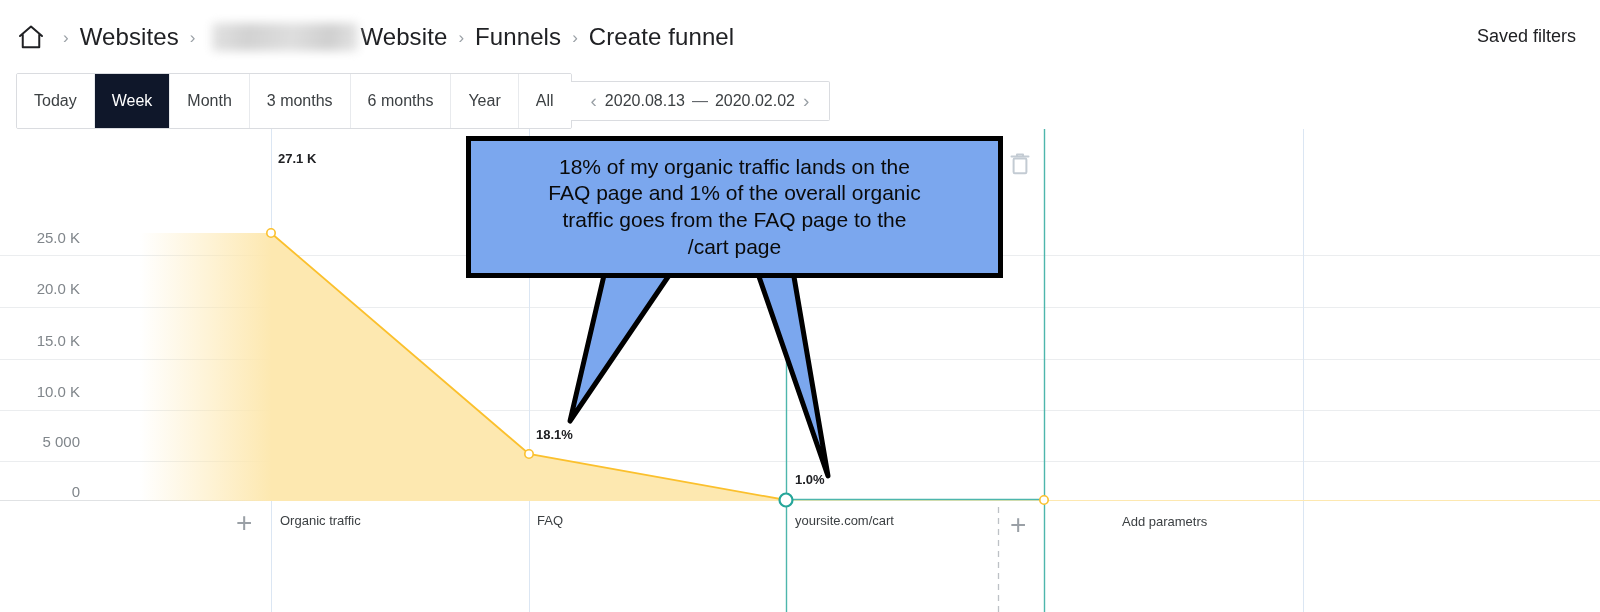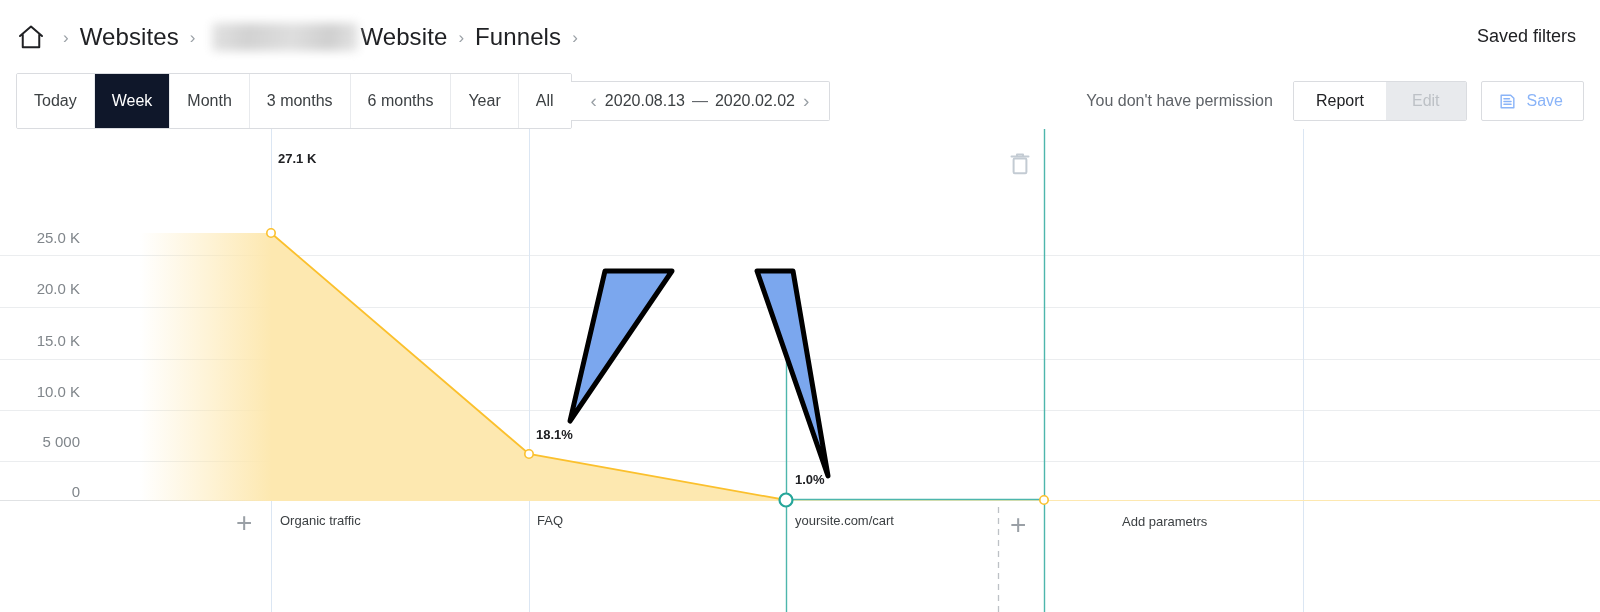--- a/index.html
+++ b/index.html
@@ -147,20 +147,21 @@
     </svg>
   </span>
   <span class="crumb-sep">›</span>
   <span class="crumb">Websites</span>
   <span class="crumb-sep">›</span>
   <span class="crumb-redacted"></span>
   <span class="crumb">Website</span>
   <span class="crumb-sep">›</span>
   <span class="crumb">Funnels</span>
   <span class="crumb-sep">›</span>
+  <span class="crumb">Create funnel</span>
   <span class="saved-filters">Saved filters</span>
 </div>
 
 <div class="toolbar">
 
   <div class="range-group">
     <div class="range-btn">Today</div>
     <div class="range-btn active">Week</div>
     <div class="range-btn">Month</div>
     <div class="range-btn">3 months</div>
@@ -170,36 +171,20 @@
   </div>
 
   <div class="date-nav">
     <span class="date-arrow">‹</span>
     <span class="date-text">2020.08.13</span>
     <span class="date-text date-dash">—</span>
     <span class="date-text">2020.02.02</span>
     <span class="date-arrow">›</span>
   </div>
 
-  <div class="toolbar-right">
-    <span class="permission-note">You don't have permission</span>
-    <div class="btn-group">
-      <div class="btn-report">Report</div>
-      <div class="btn-edit">Edit</div>
-    </div>
-    <div class="btn-save">
-      <span>
-        <svg class="save-icon" viewBox="0 0 24 24" fill="none" stroke="#8ab4f8" stroke-width="1.8">
-          <path d="M4 4 h12 l4 4 v12 H4 Z" stroke-linejoin="round"></path>
-          <path d="M7.5 8.5 h7 M7.5 12 h9 M7.5 15.5 h9" stroke-linecap="round"></path>
-        </svg>
-      </span>
-      <span>Save</span>
-    </div>
-  </div>
 </div>
 
 <div class="chart-area">
 
   <svg class="chart-svg" width="1600" height="483">
     <defs>
       <linearGradient id="fadeLeft" x1="0" y1="0" x2="1" y2="0">
         <stop offset="0%" stop-color="#fde8b0" stop-opacity="0"></stop>
         <stop offset="100%" stop-color="#fde8b0" stop-opacity="1"></stop>
       </linearGradient>
@@ -286,13 +271,19 @@
     </svg>
   </div>
 
   <svg class="callout-wrap" width="1600" height="483">
 
     <path d="M672,142 L570,292 L605,142 Z" fill="#7ba7ee" stroke="#000000" stroke-width="5" stroke-linejoin="round"></path>
 
     <path d="M757,142 L828,347 L793,142 Z" fill="#7ba7ee" stroke="#000000" stroke-width="5" stroke-linejoin="round"></path>
   </svg>
 
+  <div class="callout-box" style="top:7px">
+    <div class="callout-text">18% of my organic traffic lands on the
+FAQ page and 1% of the overall organic
+traffic goes from the FAQ page to the
+/cart page</div>
+  </div>
 </div>
 
 </body></html>

